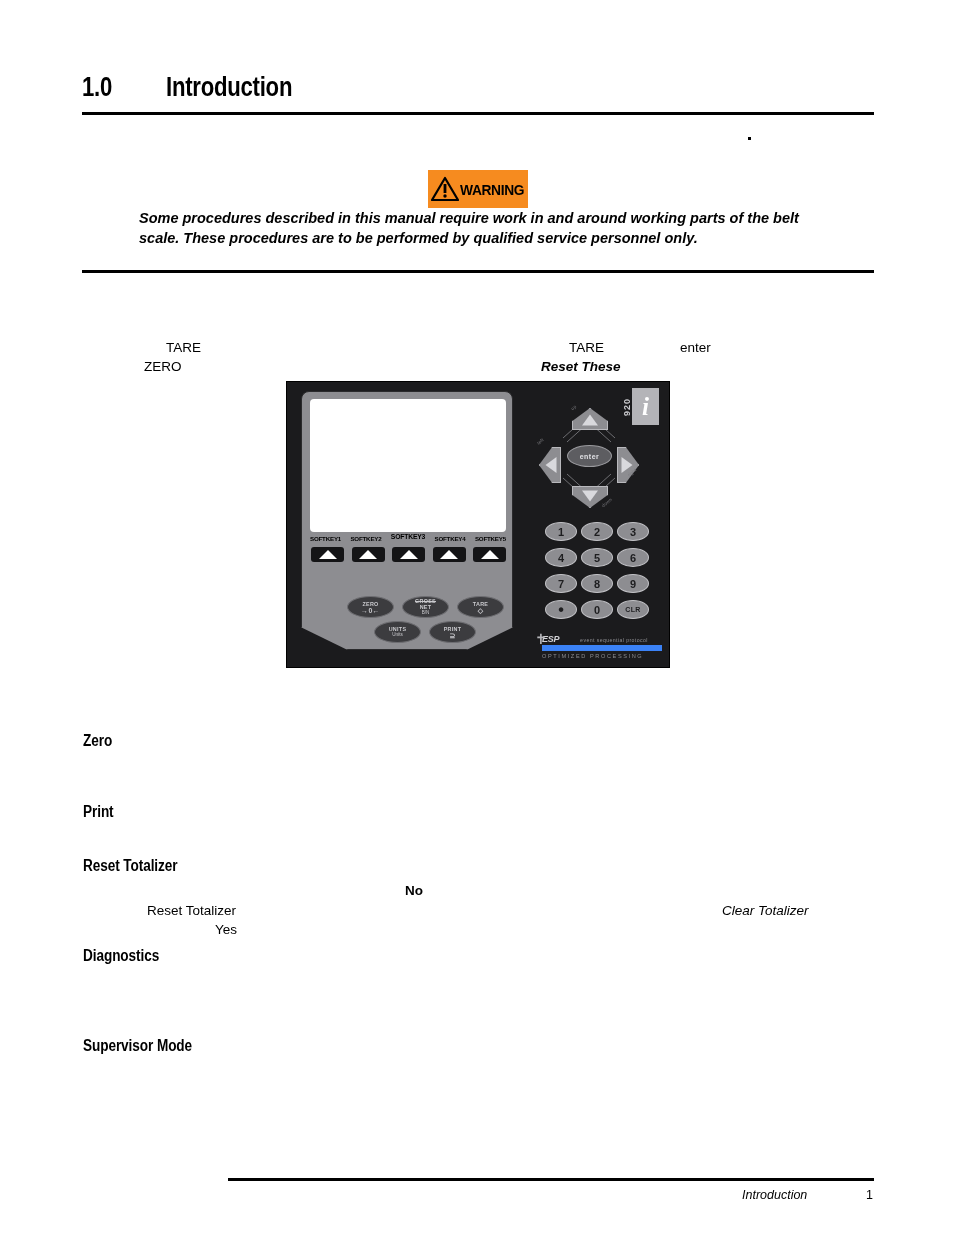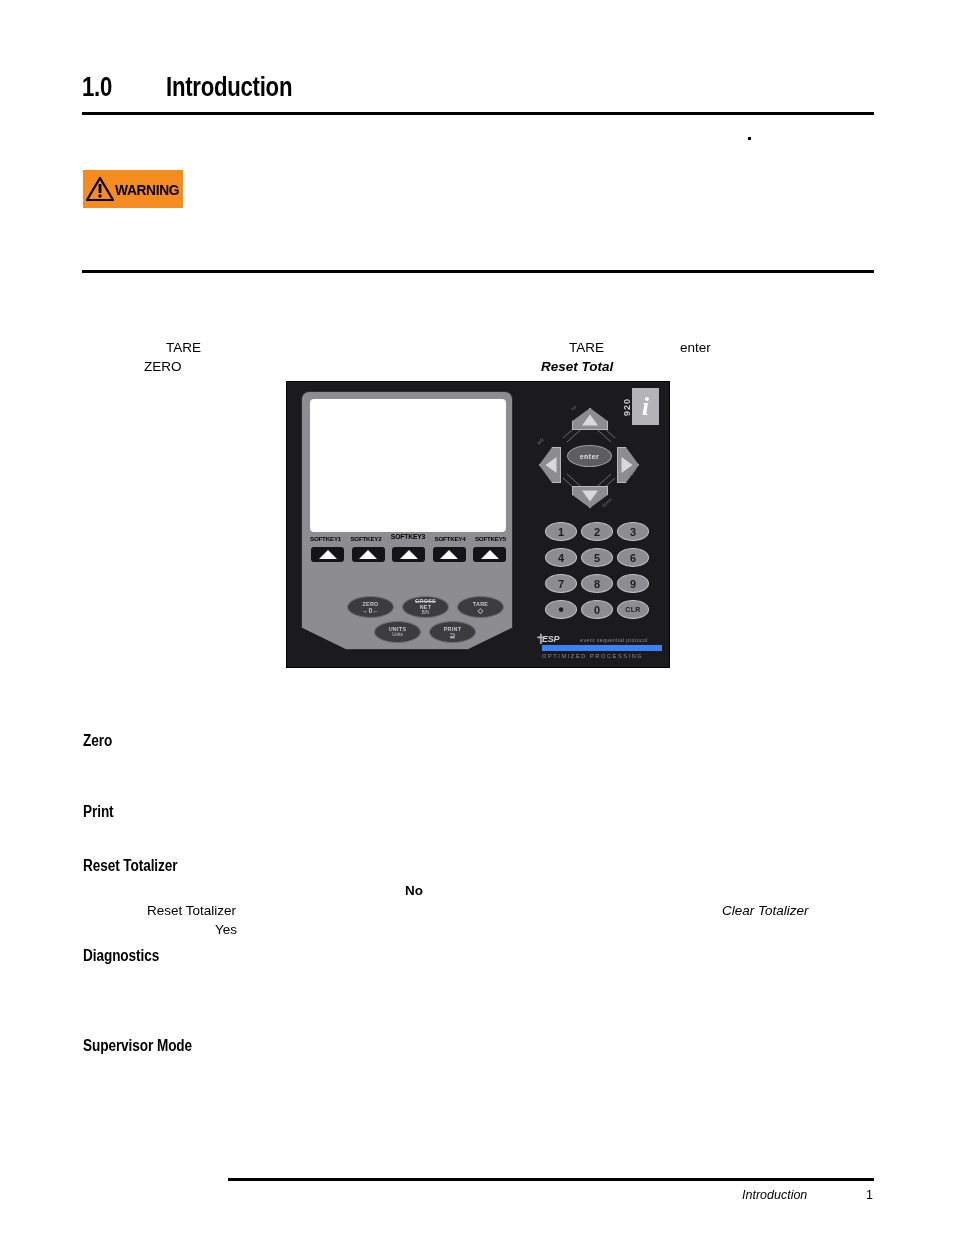--- a/index.html
+++ b/index.html
@@ -76,20 +76,21 @@
     width: 3px;
     height: 3px;
     background: #000;
   }
 
   
   .warn-wrap {
     position: absolute;
     display: flex;
     align-items: center;
+    flex-direction: column;
   }
   .warn-badge {
     width: 100px;
     height: 38px;
     background: #F68B1F;
     display: flex;
     align-items: center;
     justify-content: flex-start;
     gap: 1px;
     padding-left: 3px;
@@ -485,29 +486,30 @@
 
   <div class="warn-wrap" style="left:83px; top:170px; width:790px;">
     <div class="warn-badge">
       <svg class="warn-tri" viewBox="0 0 28 26">
         <polygon points="14,2 27,24 1,24" fill="none" stroke="#000" stroke-width="2.2" stroke-linejoin="round"></polygon>
         <rect x="12.6" y="8" width="2.8" height="9" fill="#000"></rect>
         <circle cx="14" cy="20" r="1.7" fill="#000"></circle>
       </svg>
       <span class="warn-word">WARNING</span>
     </div>
+    <div class="warn-text">Some procedures described in this manual require work in and around working parts of the belt scale. These procedures are to be performed by qualified service personnel only.</div>
   </div>
 
   <div class="sec-rule" style="left:82px; top:270px; width:792px;"></div>
 
   <div class="frag" style="left:166px; top:340px;">TARE</div>
   <div class="frag" style="left:569px; top:340px;">TARE</div>
   <div class="frag" style="left:680px; top:340px;">enter</div>
   <div class="frag" style="left:144px; top:359px;">ZERO</div>
-  <div class="frag ital" style="left:541px; top:359px; font-weight:bold;">Reset Total</div>
+  <div class="frag ital" style="left:541px; top:359px; font-weight:bold;">Reset These</div>
 
   <div class="device">
 
     <div class="dev-bezel">
       <div class="dev-lcd"></div>
 
       <div class="softkey-labels">
         <span>SOFTKEY1</span>
         <span>SOFTKEY2</span>
         <span>SOFTKEY3</span>

